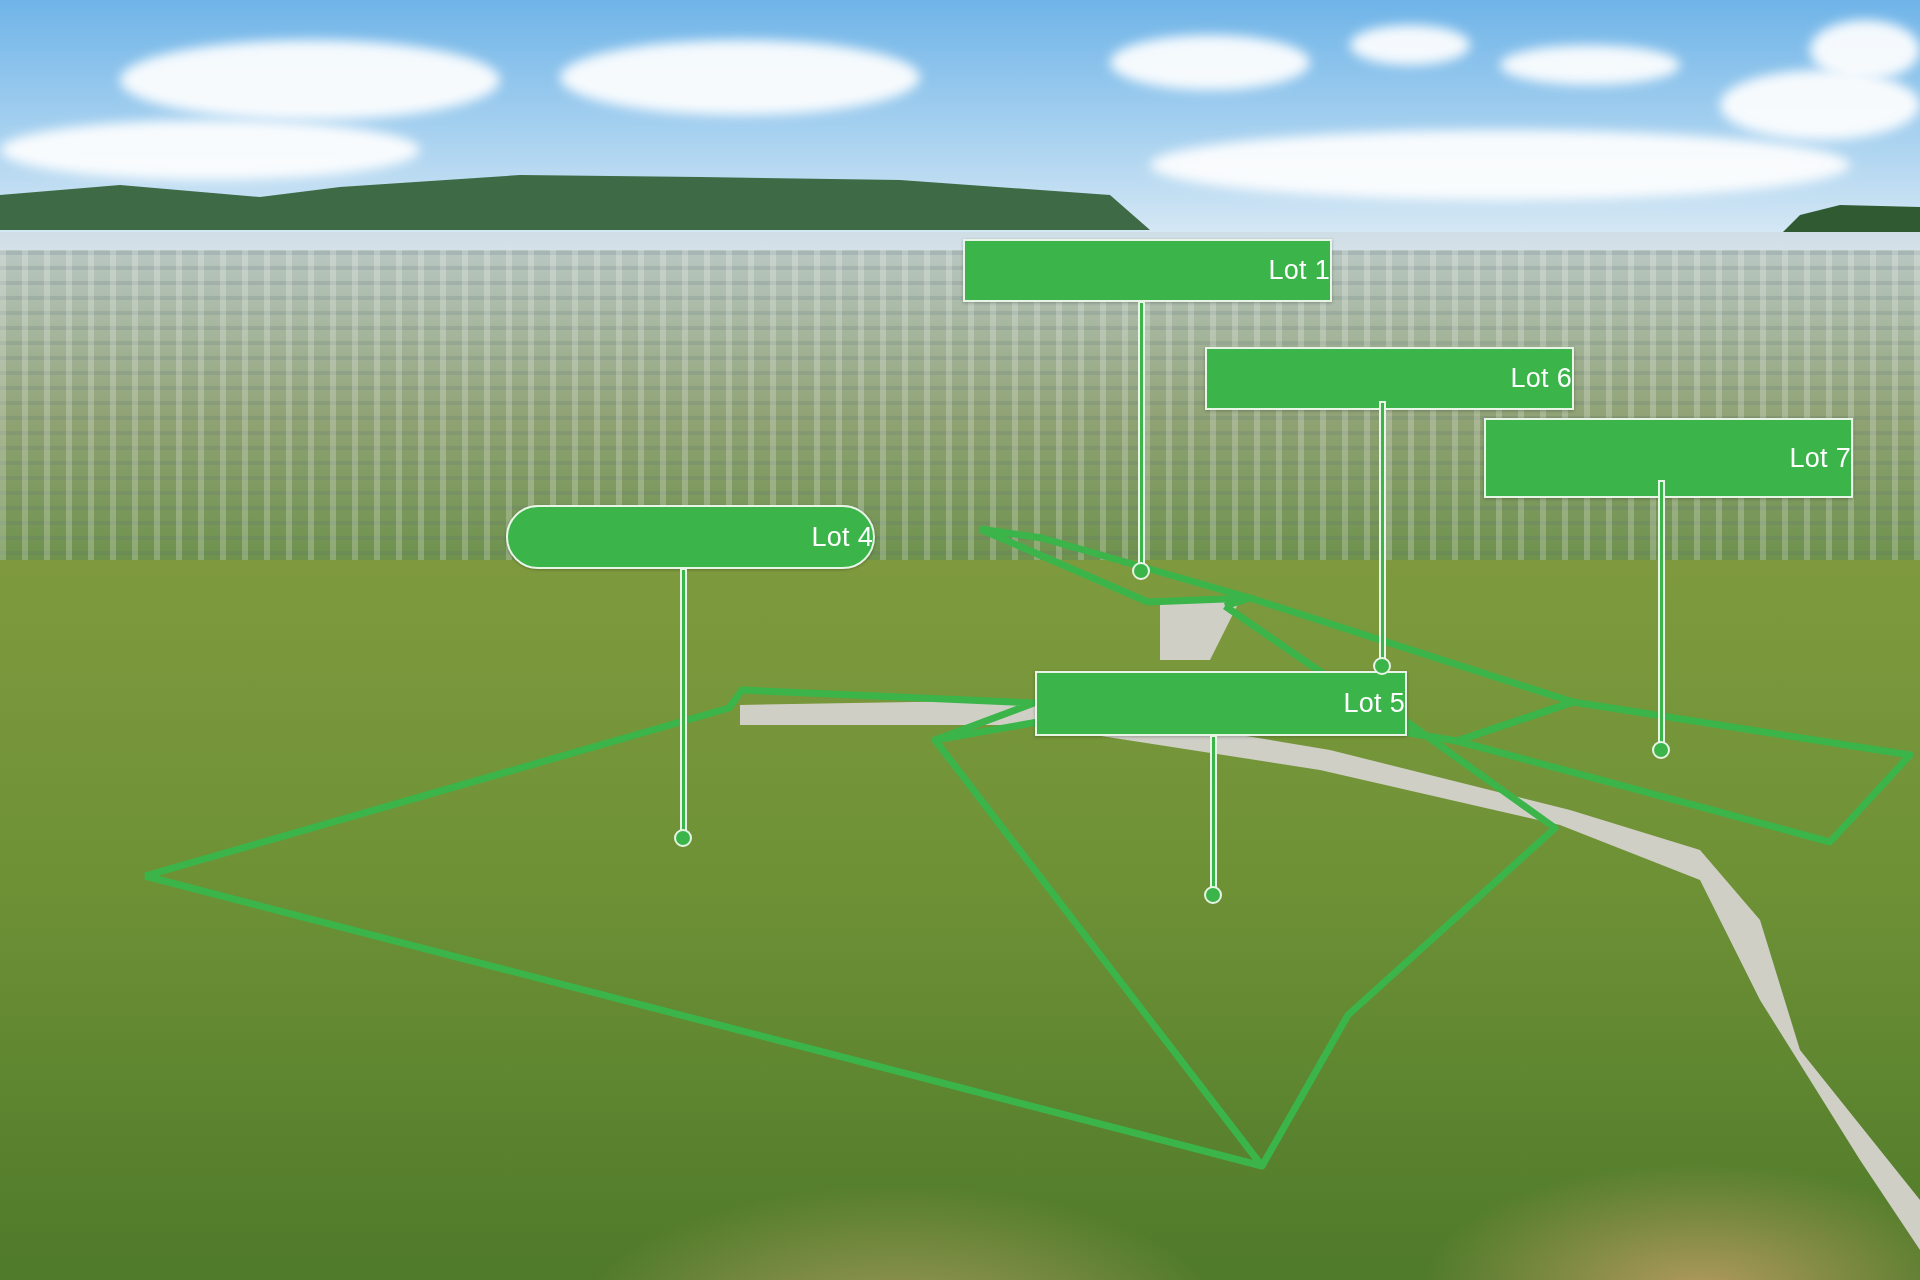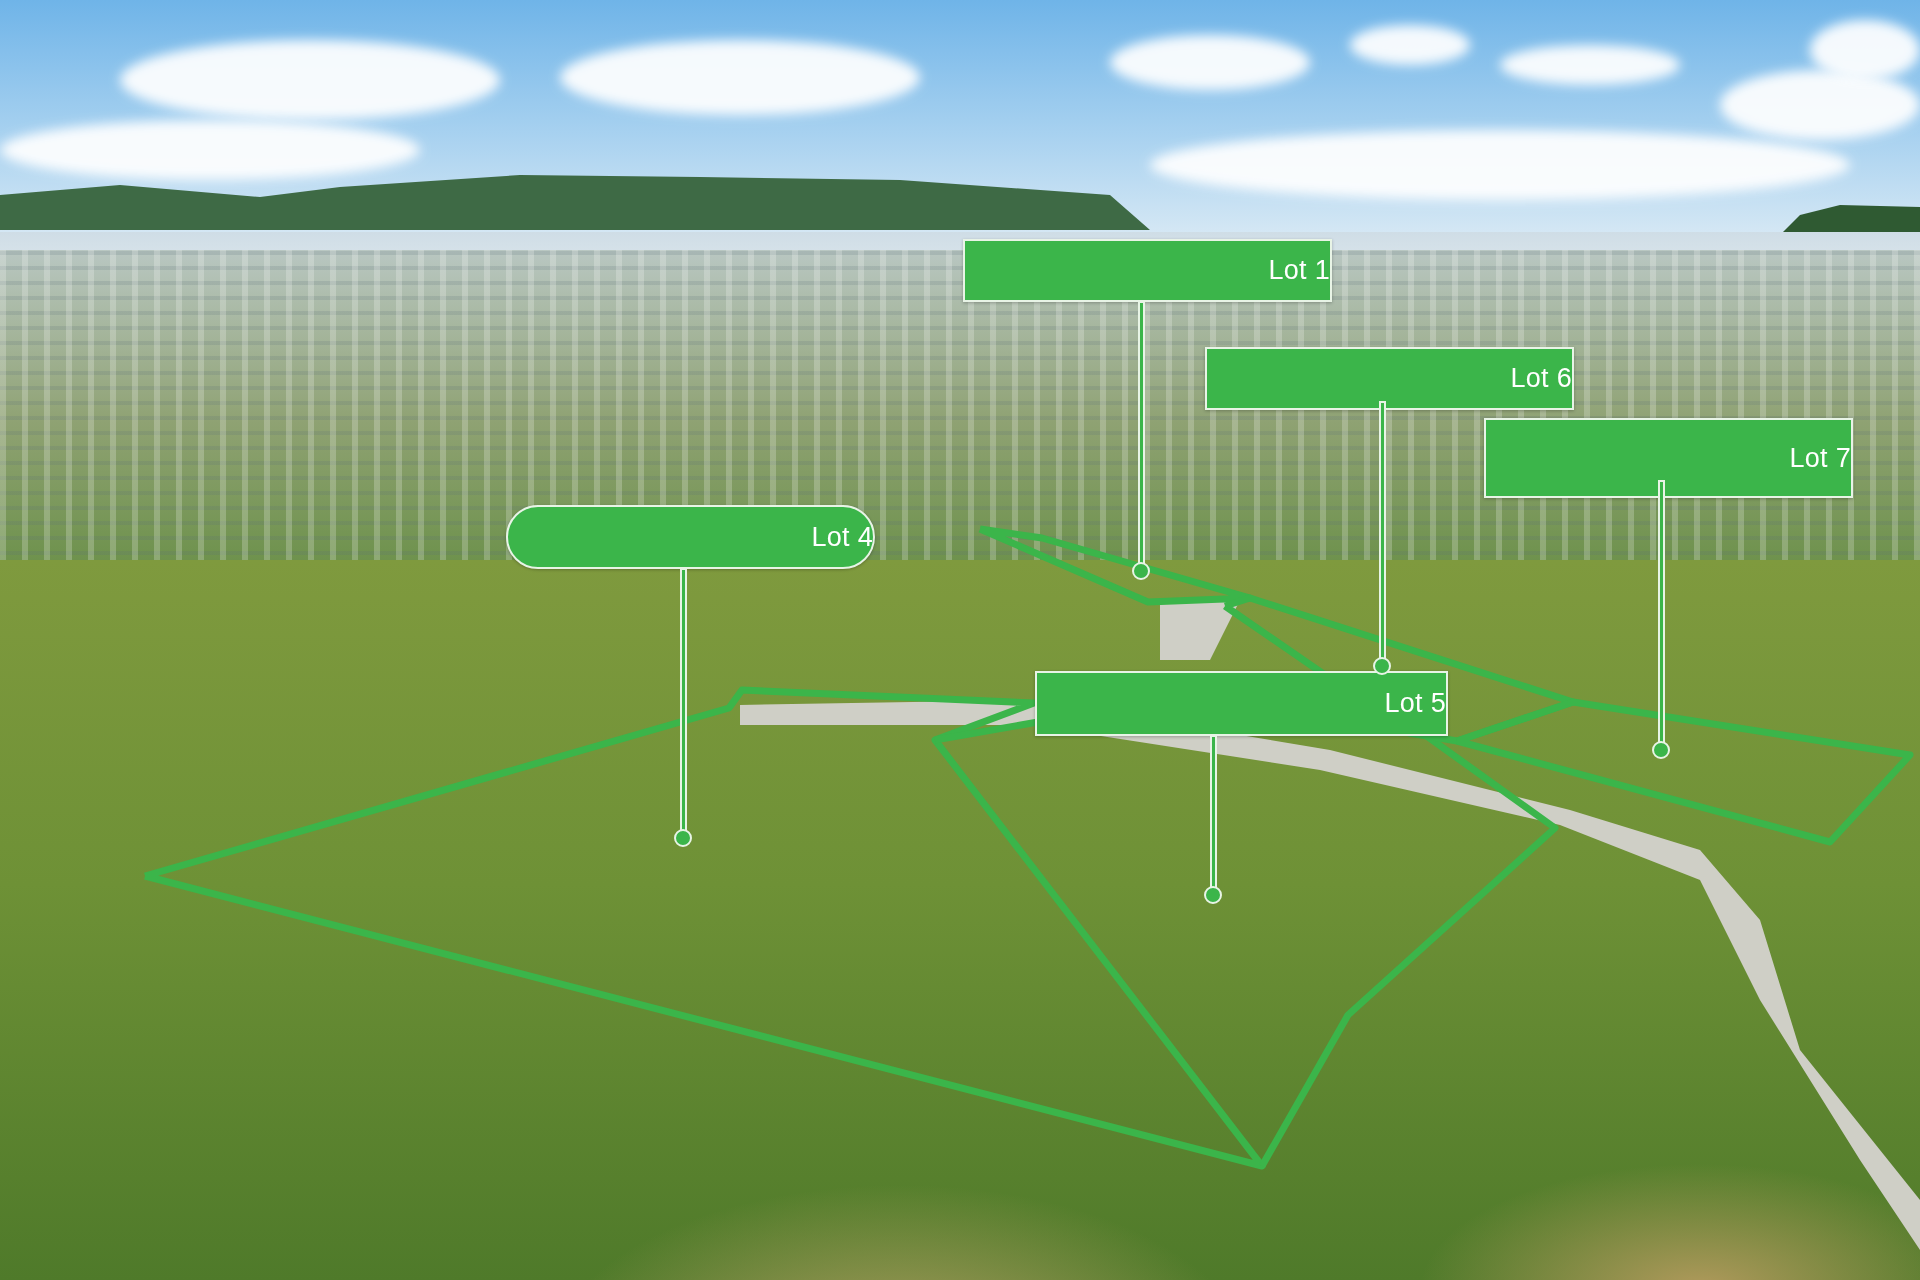--- a/index.html
+++ b/index.html
@@ -69,21 +69,21 @@
   </div>
 <div class="lot-label" style="left:1205px;top:339px;width:369px;height:63px;margin-top:8px;">
     <span>Lot 6</span>
   </div>
 <div class="lot-label" style="left:1484px;top:418px;width:369px;height:80px;">
     <span>Lot 7</span>
   </div>
 <div class="lot-label" style="left:506px;top:505px;width:369px;height:64px;border-radius:32px;">
     <span>Lot 4</span>
   </div>
-<div class="lot-label" style="left:1035px;top:671px;width:413px;height:65px;">
+<div class="lot-label" style="left:1035px;top:671px;width:372px;height:65px;">
     <span>Lot 5</span>
   </div>
 
 <svg class="overlay" width="1920" height="1280" viewBox="0 0 1920 1280">
   <g stroke="#e8f4e6" stroke-width="2">
     <rect x="1139" y="302" width="5" height="262" fill="#3bb54a"></rect>
     <circle cx="1141" cy="571" r="8" fill="#3bb54a"></circle>
     <rect x="1380" y="402" width="5" height="258" fill="#3bb54a"></rect>
     <circle cx="1382" cy="666" r="8" fill="#3bb54a"></circle>
     <rect x="1659" y="481" width="5" height="262" fill="#3bb54a"></rect>

